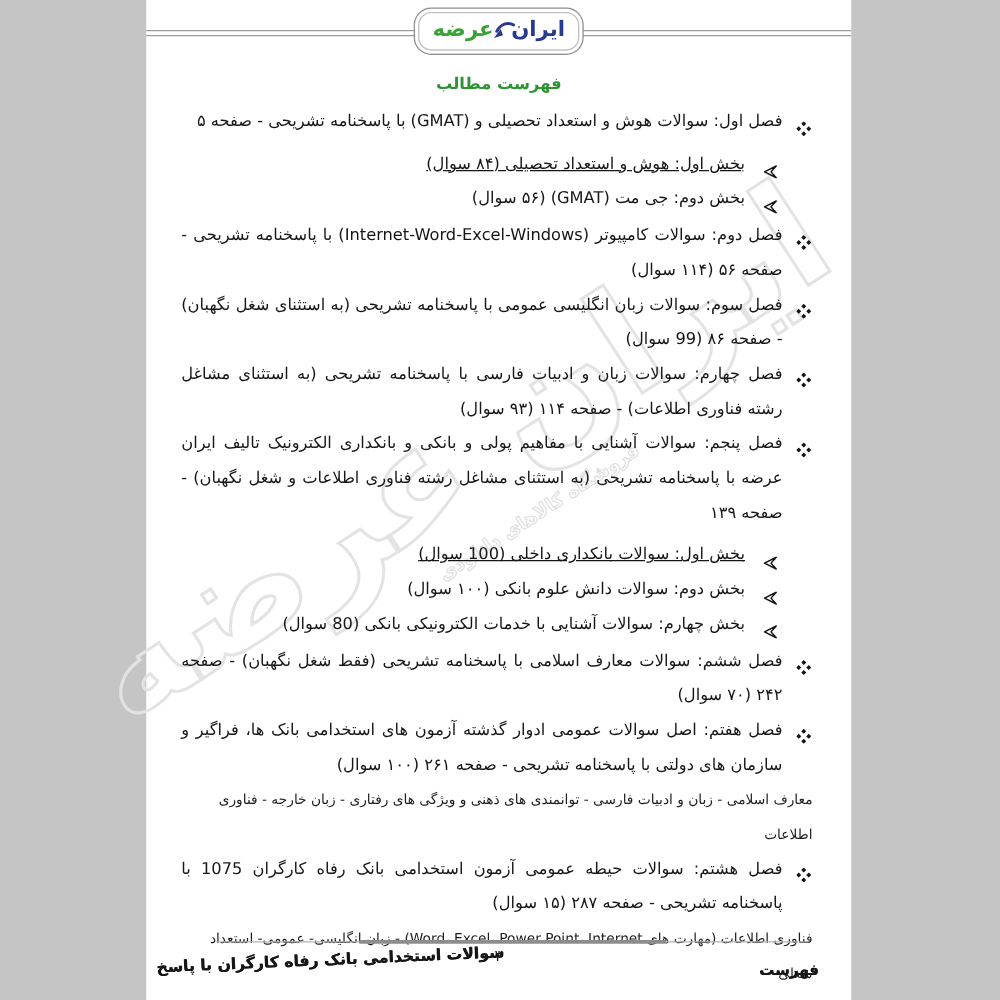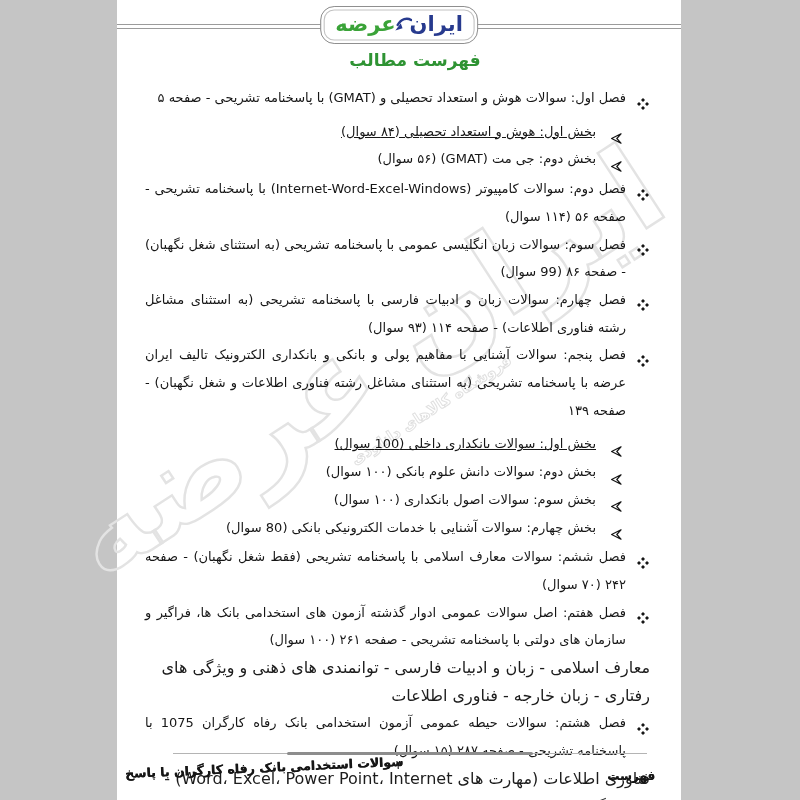--- a/index.html
+++ b/index.html
@@ -17,28 +17,28 @@
   .header-rule { position:absolute; top:24px; left:0; width:100%; }
   .header-rule .rule-line { height:1.4px; background:#9b9b9b; margin-bottom:2.2px; }
   
   .logo-box {
     position:absolute; top:6px; left:50%; transform:translateX(-50%);
     background:#fff; border:1.4px solid #8f8f8f; border-radius:14px;
     box-shadow: inset 0 0 0 2.5px #ffffff, inset 0 0 0 3.6px #c2c2c2;
     padding:7px 14px 8px 14px; display:flex; align-items:center; direction:rtl;
     z-index:3; white-space:nowrap;
   }
-  .logo-word { font-weight:bold; font-size:21px; line-height:1; }
+  .logo-word { font-weight:bold; font-size:17px; line-height:1; }
   .logo-word.right { color:var(--logo-blue,#273a8e); }
   .logo-word.left  { color:var(--logo-green,#3aa338); }
   .logo-swoosh { margin:0 -3px; position:relative; top:3px; }
   
   .page-title {
-    position:absolute; top:50px; left:0; width:100%; text-align:center;
-    color:var(--title-green,#2e9333); font-weight:bold; font-size:17px;margin-left:16px;
+    position:absolute; top:60px; left:0; width:100%; text-align:center;
+    color:var(--title-green,#2e9333); font-weight:bold; font-size:13px;
   }
   
   .watermark {
     position:absolute; top:285px; left:-30px; width:620px; text-align:center;
     transform:rotate(-33deg); z-index:1; pointer-events:none; direction:rtl;
     color:rgba(255,255,255,0);
     -webkit-text-stroke:2.4px #e3e3e3;
     white-space:nowrap;
   }
   .watermark .wm-big { font-size:118px; font-weight:bold; line-height:1; display:block; }
@@ -46,21 +46,21 @@
   
   .content {
     position:absolute; top:84px; right:31px; left:28px; direction:rtl; z-index:2;
   }
   .item {
     position:relative; font-size:13px; line-height:27.7px;
     text-align:justify; text-align-last:right;
   }
   .item.chapter { font-weight:normal; padding-right:24px; }
   .item.section { font-weight:normal; padding-right:54px; }
-  .item.note    { font-weight:normal; font-size:16px; text-align:right; color:#1c1c1c; }
+  .item.note    { font-weight:normal; font-size:11px; text-align:right; color:#1c1c1c; }
   .chapter + .section { margin-top:6px;text-decoration:underline; }
   .section + .chapter { margin-top:2px; }
   .bullet { position:absolute; top:7.5px; display:inline-block; }
   .item.chapter > .bullet { right:1px; }
   .item.section > .bullet { right:28px; top:8.5px; }
   
   .footer-rule { position:absolute; top:752px; left:56px; width:474px; height:4px; z-index:2; }
   .footer-rule .thin  { position:absolute; top:1px; left:0; width:100%; height:1px; background:#b4b4b4; }
   .footer-rule .thick { position:absolute; top:0; left:24%; width:52%; height:3px; background:#8d8d8d; border-radius:2px; }
   .page-number {
@@ -128,23 +128,20 @@
             <path d="M6 0 L8 2 L6 4 L4 2 Z M2 4 L4 6 L2 8 L0 6 Z M10 4 L12 6 L10 8 L8 6 Z M6 8 L8 10 L6 12 L4 10 Z"></path>
           </svg></span><span class="item-text">فصل پنجم: سوالات آشنایی با مفاهیم پولی و بانکی و بانکداری الکترونیک تالیف ایران عرضه با پاسخنامه تشریحی (به استثنای مشاغل رشته فناوری اطلاعات و شغل نگهبان) - صفحه ۱۳۹</span></div>
       <div class="item section"><span class="bullet"><svg width="12" height="11" viewBox="0 0 12 11">
             <path d="M11 0.8 L1.6 5.5 L11 10.2 L6.8 5.5 Z" fill="none" stroke="#161616" stroke-width="1.2" stroke-linejoin="round"></path>
           </svg></span><span class="item-text">بخش اول: سوالات بانکداری داخلی (100 سوال)</span></div>
       <div class="item section"><span class="bullet"><svg width="12" height="11" viewBox="0 0 12 11">
             <path d="M11 0.8 L1.6 5.5 L11 10.2 L6.8 5.5 Z" fill="none" stroke="#161616" stroke-width="1.2" stroke-linejoin="round"></path>
           </svg></span><span class="item-text">بخش دوم: سوالات دانش علوم بانکی (۱۰۰ سوال)</span></div>
       <div class="item section"><span class="bullet"><svg width="12" height="11" viewBox="0 0 12 11">
             <path d="M11 0.8 L1.6 5.5 L11 10.2 L6.8 5.5 Z" fill="none" stroke="#161616" stroke-width="1.2" stroke-linejoin="round"></path>
-          </svg></span><span class="item-text">بخش سوم: سوالات اصول بانکداری (۱۰۰ سوال)</span></div>
-      <div class="item section"><span class="bullet"><svg width="12" height="11" viewBox="0 0 12 11">
-            <path d="M11 0.8 L1.6 5.5 L11 10.2 L6.8 5.5 Z" fill="none" stroke="#161616" stroke-width="1.2" stroke-linejoin="round"></path>
           </svg></span><span class="item-text">بخش چهارم: سوالات آشنایی با خدمات الکترونیکی بانکی (80 سوال)</span></div>
       <div class="item chapter"><span class="bullet"><svg width="12" height="12" viewBox="0 0 12 12" fill="#161616">
             <path d="M6 0 L8 2 L6 4 L4 2 Z M2 4 L4 6 L2 8 L0 6 Z M10 4 L12 6 L10 8 L8 6 Z M6 8 L8 10 L6 12 L4 10 Z"></path>
           </svg></span><span class="item-text">فصل ششم: سوالات معارف اسلامی با پاسخنامه تشریحی (فقط شغل نگهبان) - صفحه ۲۴۲ (۷۰ سوال)</span></div>
       <div class="item chapter"><span class="bullet"><svg width="12" height="12" viewBox="0 0 12 12" fill="#161616">
             <path d="M6 0 L8 2 L6 4 L4 2 Z M2 4 L4 6 L2 8 L0 6 Z M10 4 L12 6 L10 8 L8 6 Z M6 8 L8 10 L6 12 L4 10 Z"></path>
           </svg></span><span class="item-text">فصل هفتم: اصل سوالات عمومی ادوار گذشته آزمون های استخدامی بانک ها، فراگیر و سازمان های دولتی با پاسخنامه تشریحی - صفحه ۲۶۱ (۱۰۰ سوال)</span></div>
       <div class="item note"><span class="item-text">معارف اسلامی - زبان و ادبیات فارسی - توانمندی های ذهنی و ویژگی های رفتاری - زبان خارجه - فناوری اطلاعات</span></div>
       <div class="item chapter"><span class="bullet"><svg width="12" height="12" viewBox="0 0 12 12" fill="#161616">
             <path d="M6 0 L8 2 L6 4 L4 2 Z M2 4 L4 6 L2 8 L0 6 Z M10 4 L12 6 L10 8 L8 6 Z M6 8 L8 10 L6 12 L4 10 Z"></path>

